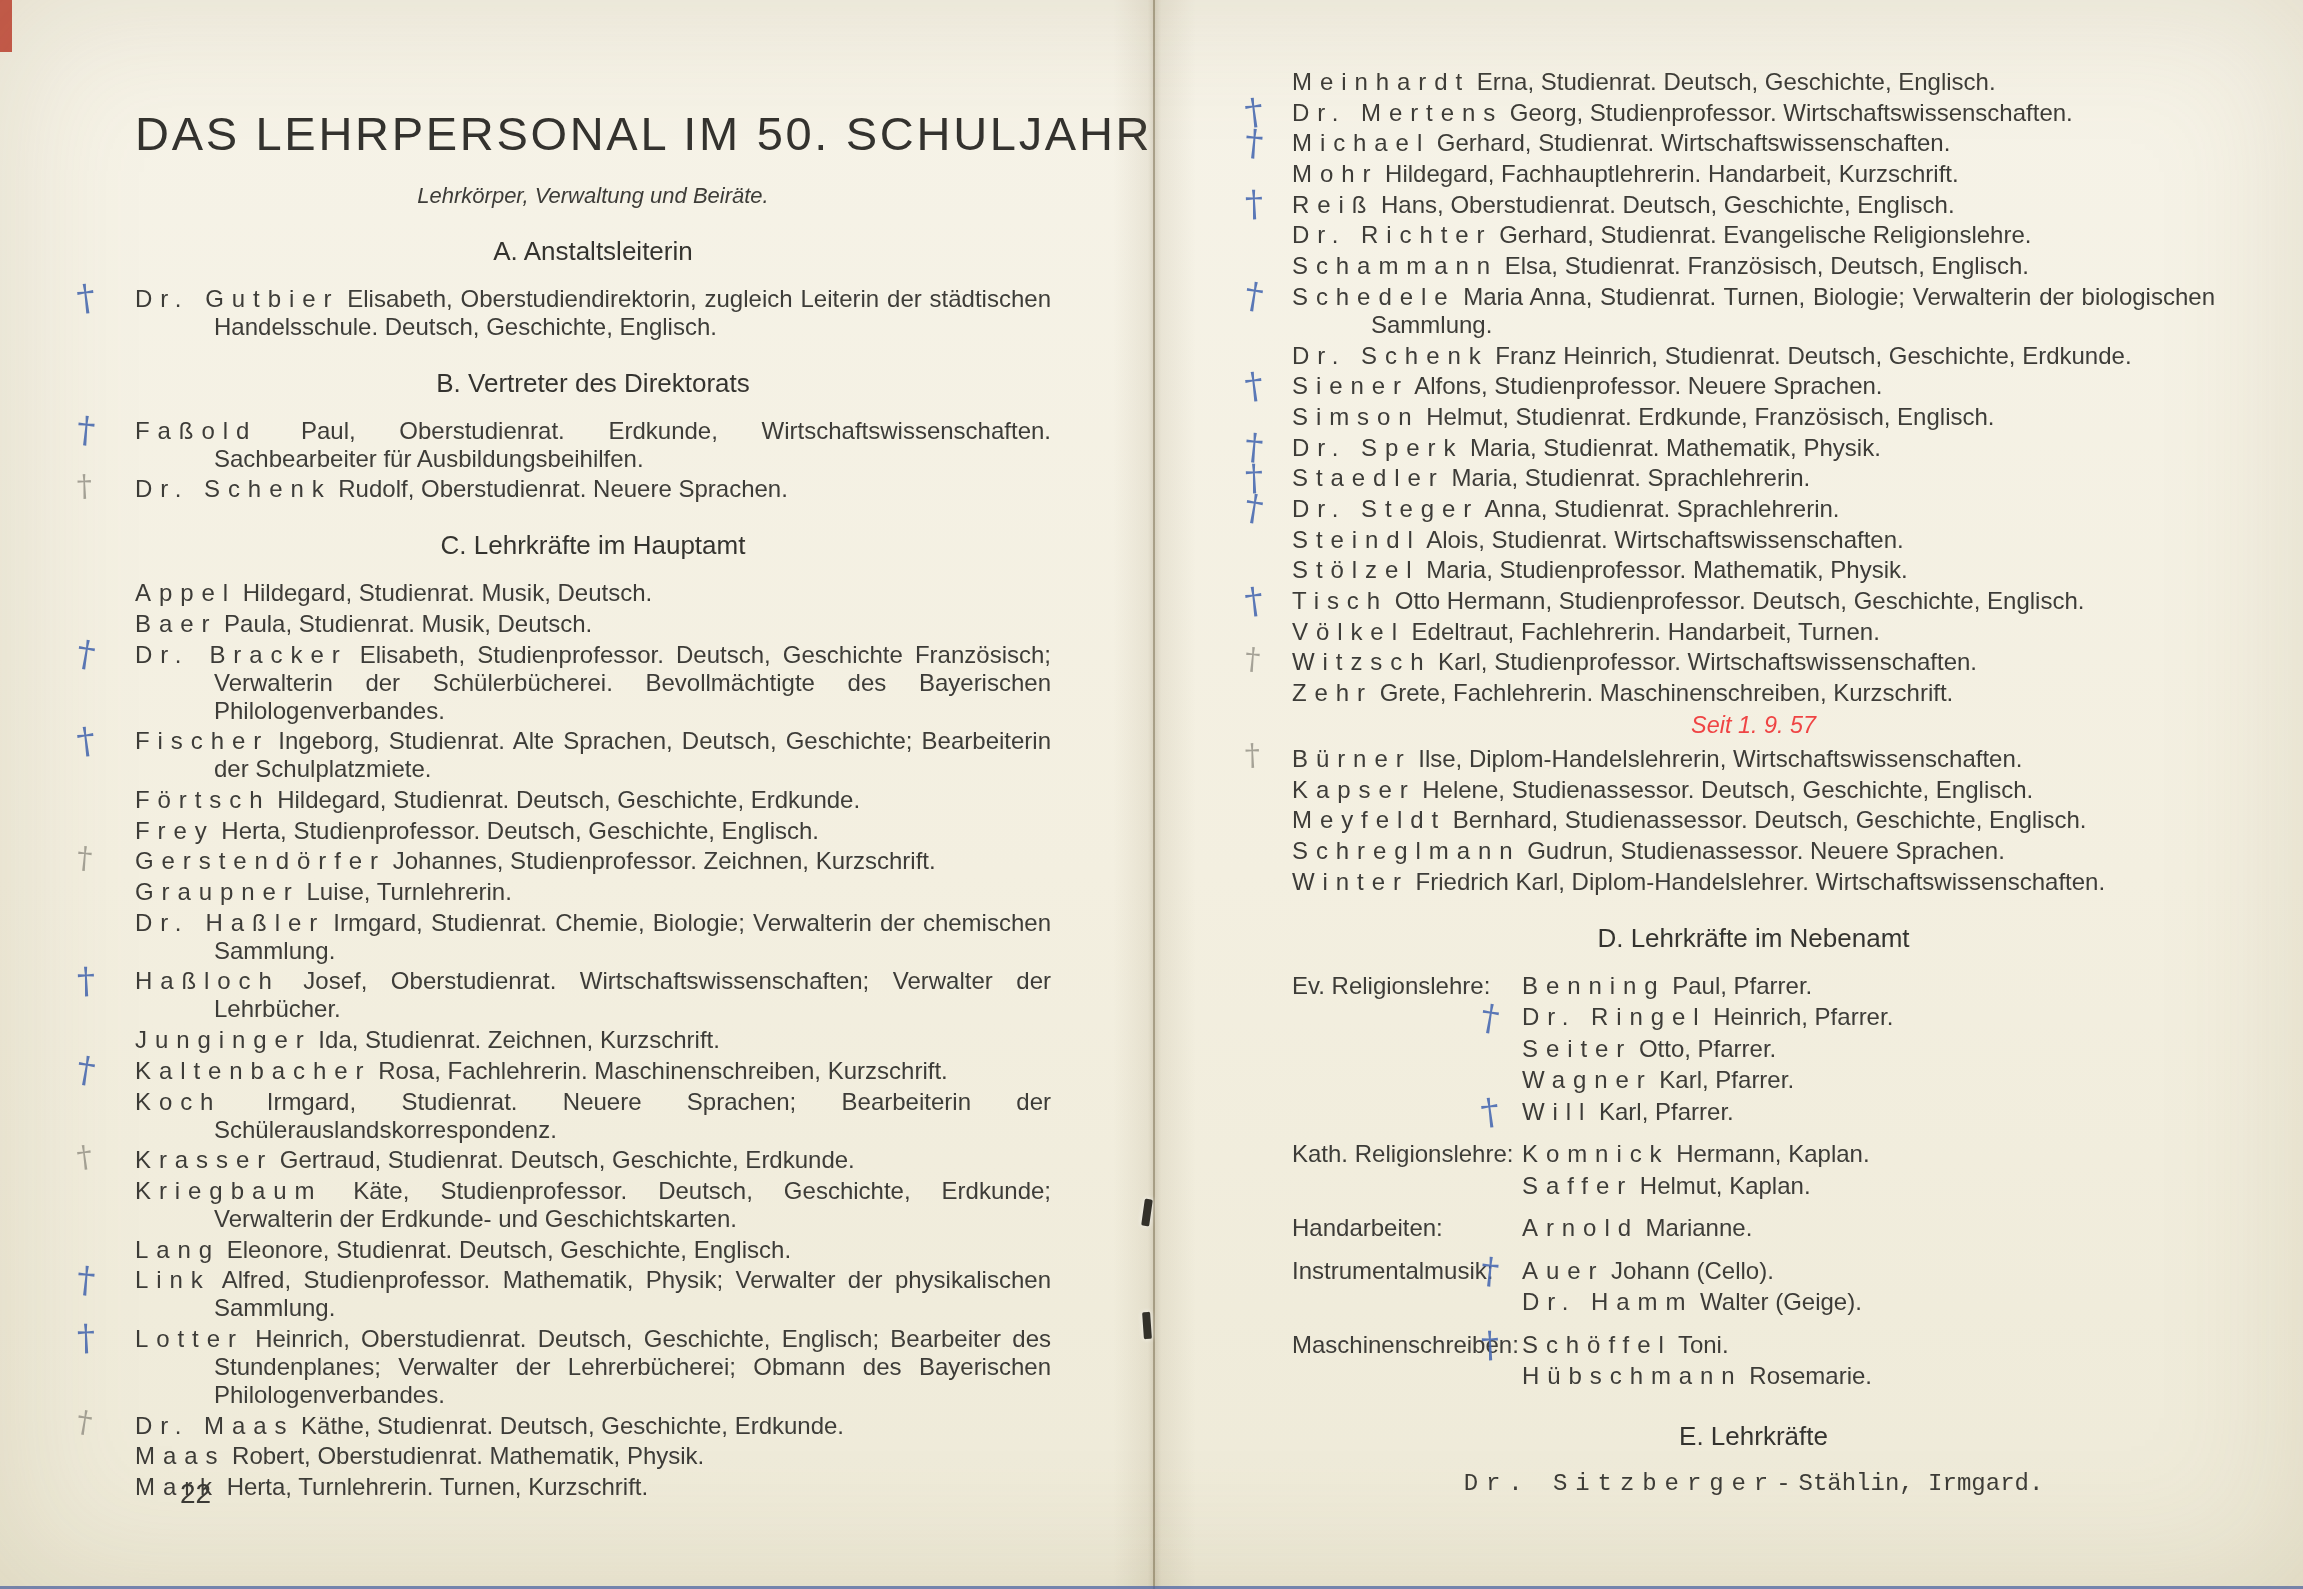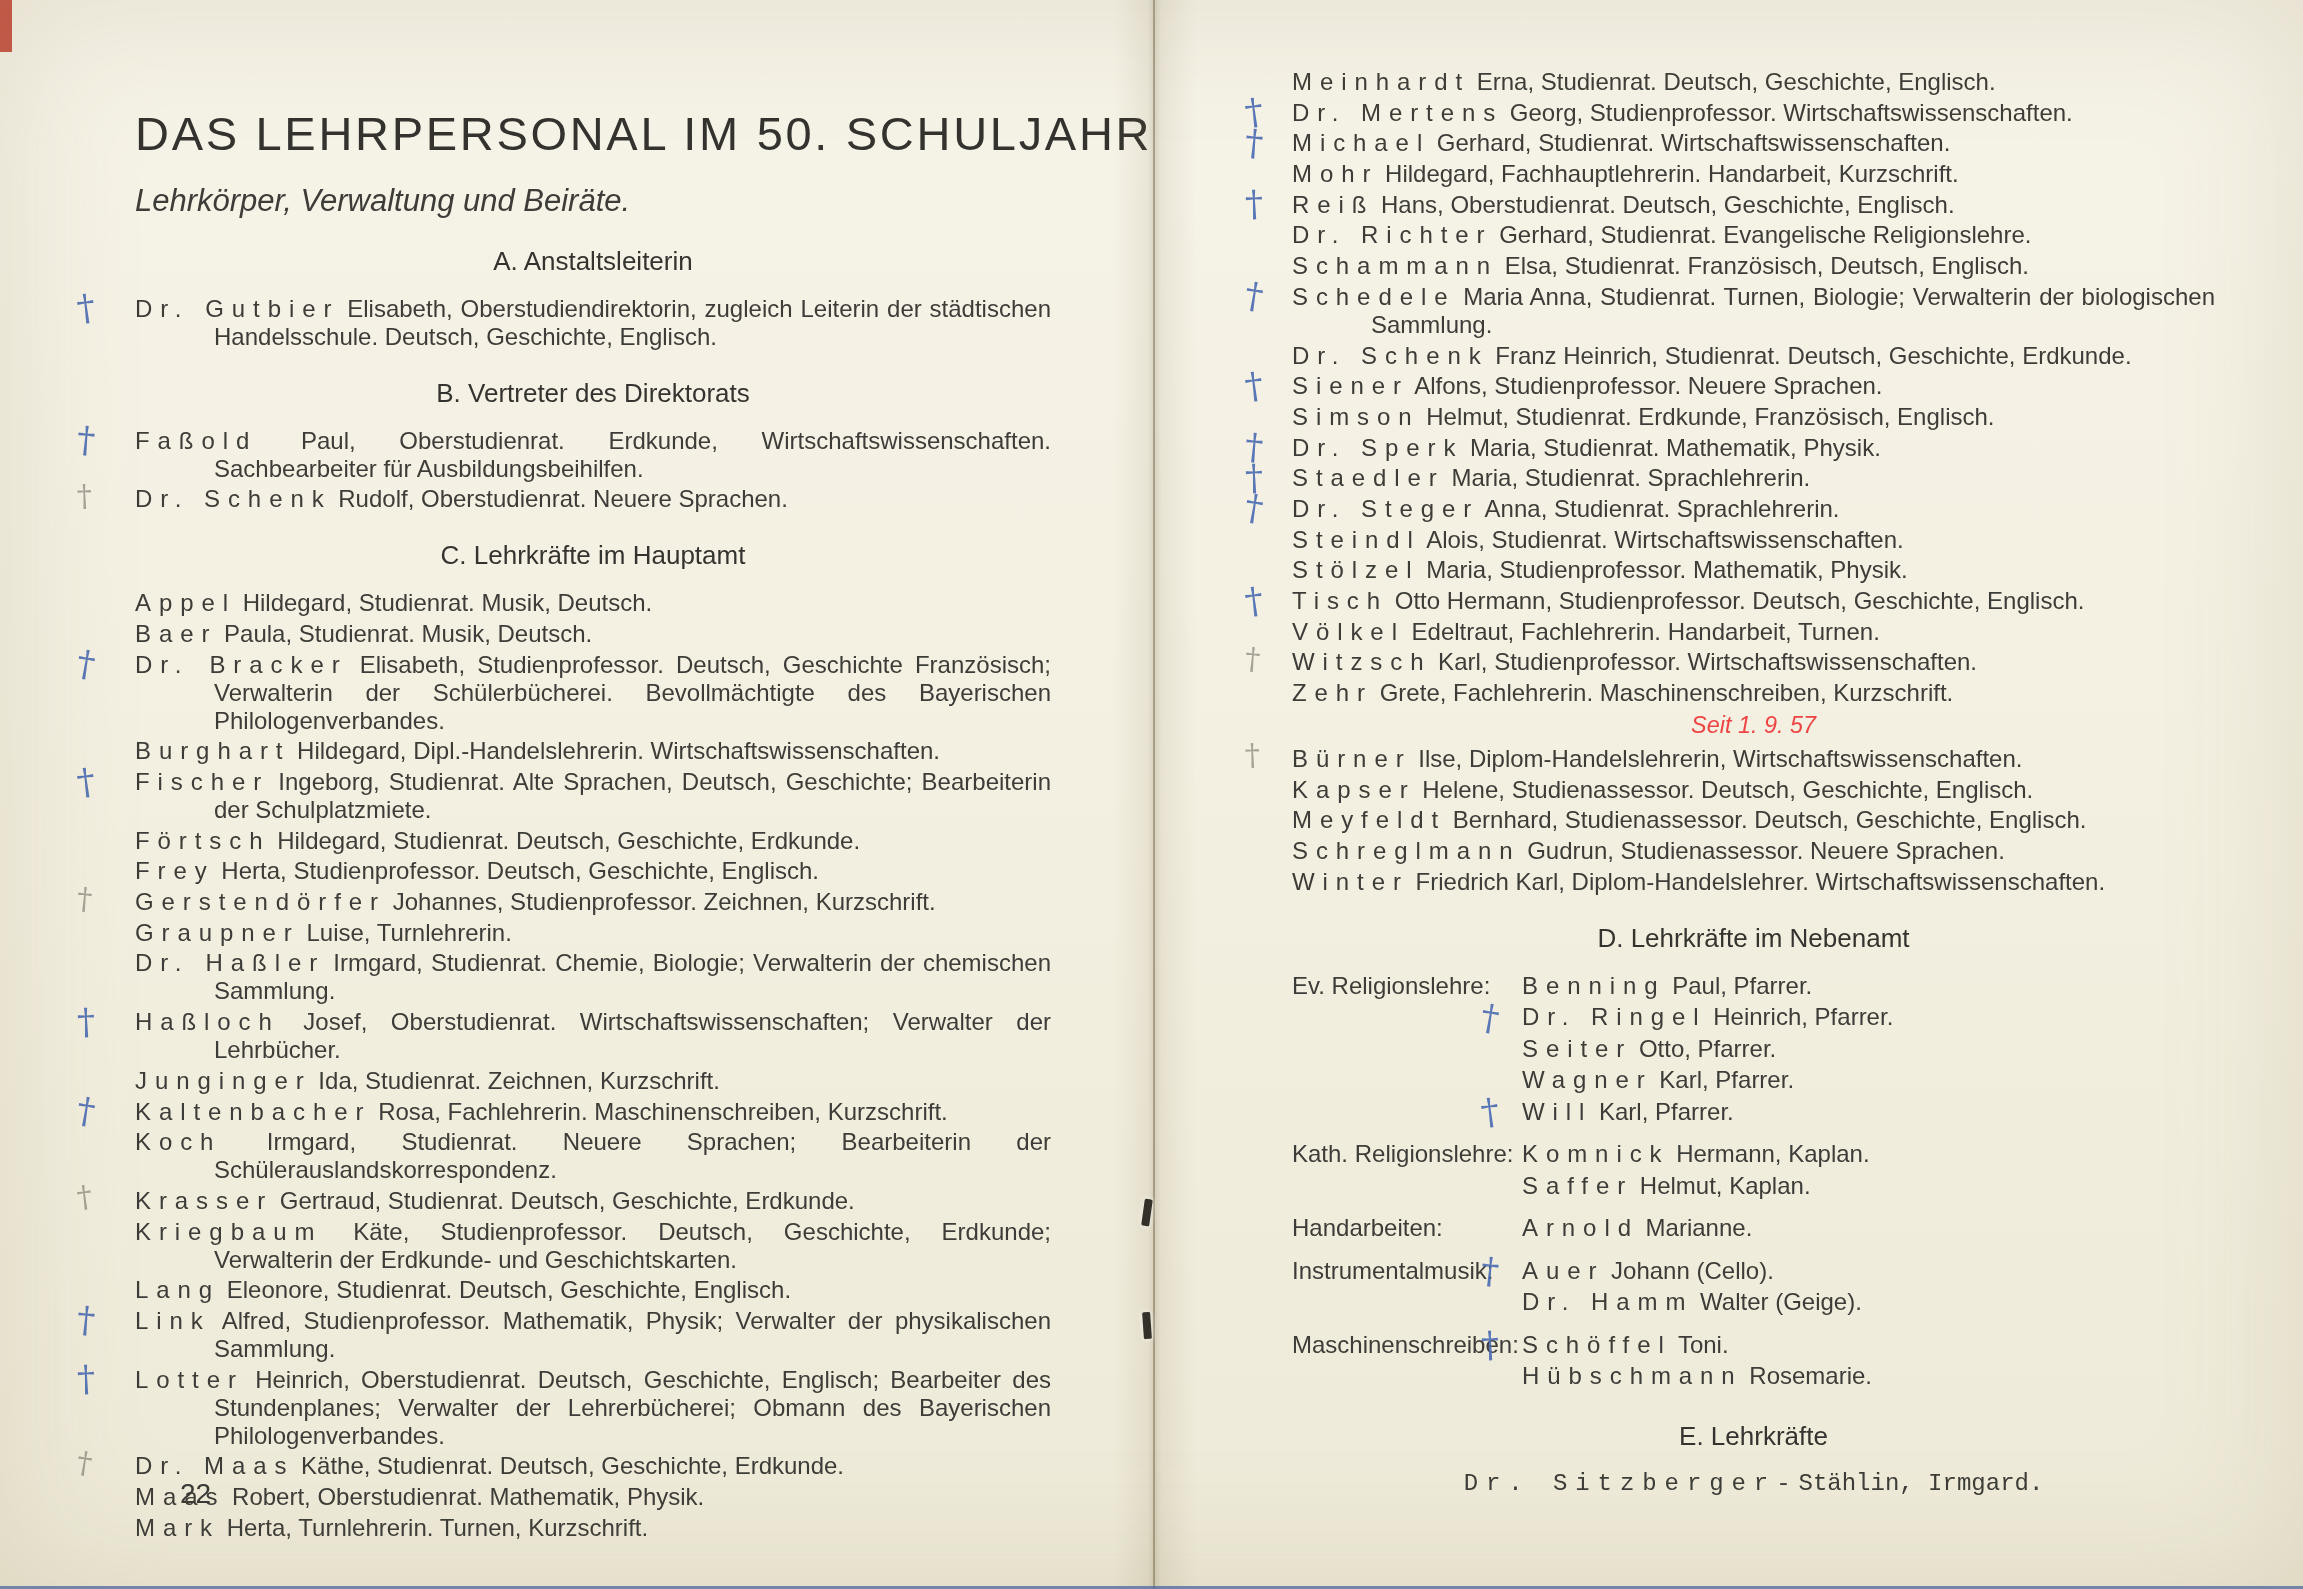--- a/index.html
+++ b/index.html
@@ -13,21 +13,21 @@
     box-shadow:inset 0 0 144px rgba(140,120,70,.18);}
   
   .page{position:absolute;top:0;height:1330px;}
   .page-left{left:0;width:1152px;}
   .page-right{left:1152px;width:1151px;}
   .page-inner-left{padding:106px 101px 0 135px;}
   .page-inner-right{padding:68px 88px 0 140px;}
   
   .doc-title{font-size:47px;letter-spacing:2.7px;text-align:center;margin:0 0 21.6px;
     font-weight:400;color:#34332f;white-space:nowrap;}
-  .doc-subtitle{font-size:31px;font-style:italic;margin:0 0 14px;color:#3d3c38;}
+  .doc-subtitle{font-size:22px;font-style:italic;text-align:center;margin:0 0 14px;color:#3d3c38;}
   .sec-heading{font-size:26px;font-weight:400;text-align:center;margin:27px 0 18px;color:#34332f;}
   .sub-heading{font-size:23.4px;font-style:italic;text-align:center;margin:5.4px 0 5.4px;color:#ef4444;}
   
   .entries{position:relative;}
   .entry{position:relative;margin:0 0 2.7px;}
   .etext{margin:0;font-size:24px;line-height:28px;text-align:justify;
     padding-left:79px;text-indent:-79px;color:#3d3c38;}
   .sname{letter-spacing:.33em;}
   .cross{position:absolute;font-size:36px;line-height:1;top:-4.5px;left:-58px;
     font-family:"DejaVu Serif",serif;}
@@ -96,23 +96,20 @@
           <p class="etext"><span class="sname">Appel</span> Hildegard, Studienrat. Musik, Deutsch.</p>
         </div>
         <div class="entry">
           <p class="etext"><span class="sname">Baer</span> Paula, Studienrat. Musik, Deutsch.</p>
         </div>
         <div class="entry">
           <span class="cross blue rot-d">†</span>
           <p class="etext"><span class="sname">Dr. Bracker</span> Elisabeth, Studienprofessor. Deutsch, Geschichte Französisch; Verwalterin der Schülerbücherei. Bevollmächtigte des Bayerischen Philologenverbandes.</p>
         </div>
         <div class="entry">
-          <p class="etext"><span class="sname">Burghart</span> Hildegard, Dipl.-Handelslehrerin. Wirtschaftswissenschaften.</p>
-        </div>
-        <div class="entry">
           <span class="cross blue rot-a">†</span>
           <p class="etext"><span class="sname">Fischer</span> Ingeborg, Studienrat. Alte Sprachen, Deutsch, Geschichte; Bearbeiterin der Schulplatzmiete.</p>
         </div>
         <div class="entry">
           <p class="etext"><span class="sname">Förtsch</span> Hildegard, Studienrat. Deutsch, Geschichte, Erdkunde.</p>
         </div>
         <div class="entry">
           <p class="etext"><span class="sname">Frey</span> Herta, Studienprofessor. Deutsch, Geschichte, Englisch.</p>
         </div>
         <div class="entry">

